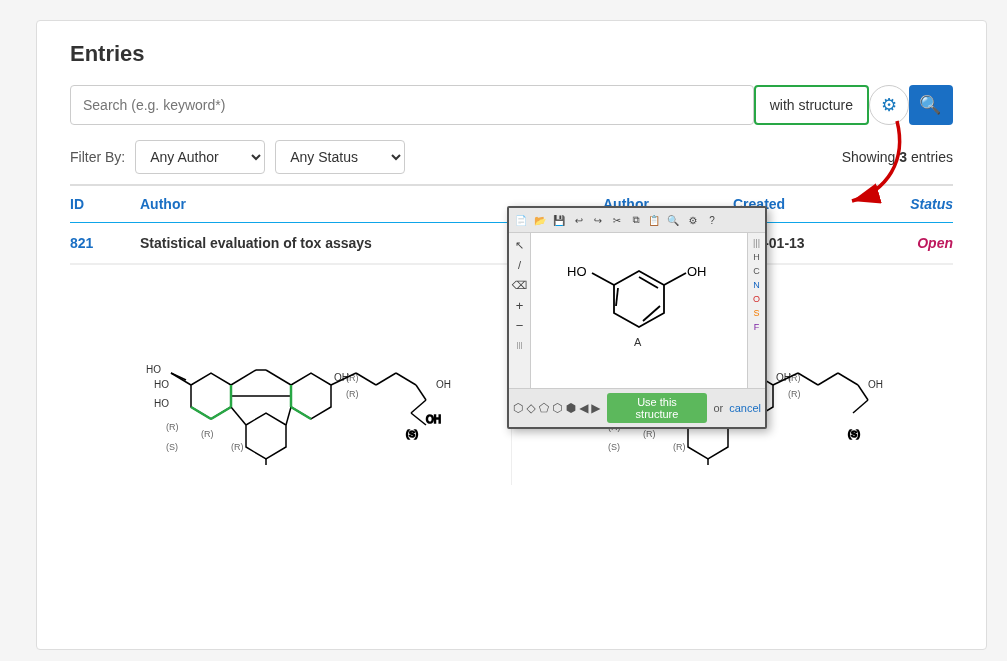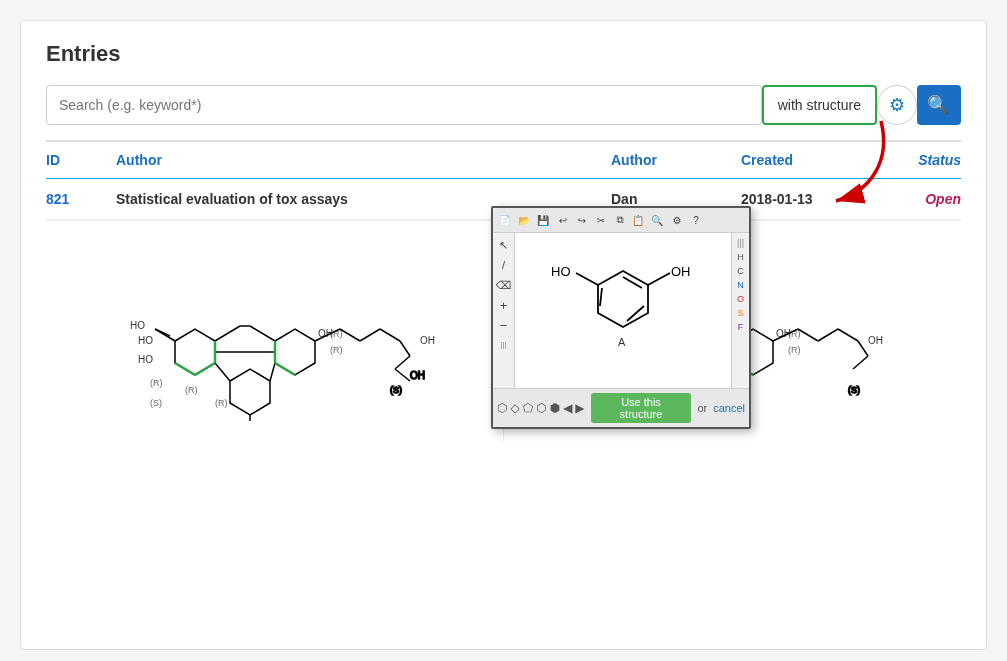--- a/index.html
+++ b/index.html
@@ -10,22 +10,23 @@
       justify-content: center;
       align-items: flex-start;
       padding: 20px;
     }
     .main-container {
       background: white;
       border: 1px solid #ddd;
       border-radius: 4px;
       width: 970px;
       min-height: 630px;
-      padding: 20px 25px;
+      padding: 20px 33px;
       position: relative;
+      margin-left: 16px;
     }
     .page-title {
       font-size: 22px;
       font-weight: bold;
       color: #333;
       margin-bottom: 18px;
     }
     .search-row {
       display: flex;
       align-items: center;
@@ -280,20 +281,32 @@
       <span>with structure</span>
     </button>
     <button class="settings-icon-btn">
       <span>⚙</span>
     </button>
     <button class="search-btn">
       <span>🔍</span>
     </button>
   </div>
 
+  <div class="filter-row">
+    <span class="filter-label">Filter By:</span>
+    <select class="filter-select">
+      <option>Any Author</option>
+    </select>
+    <select class="filter-select">
+      <option>Any Status</option>
+    </select>
+    <span class="showing-text">
+      Showing <strong>3</strong> entries
+    </span>
+  </div>
 
   <div class="table-header-row">
     <div class="col-id">ID</div>
     <div class="col-title">Author</div>
     <div class="col-author">Author</div>
     <div class="col-created">Created</div>
     <div class="col-status">Status</div>
   </div>
 
   <div class="table-row">

